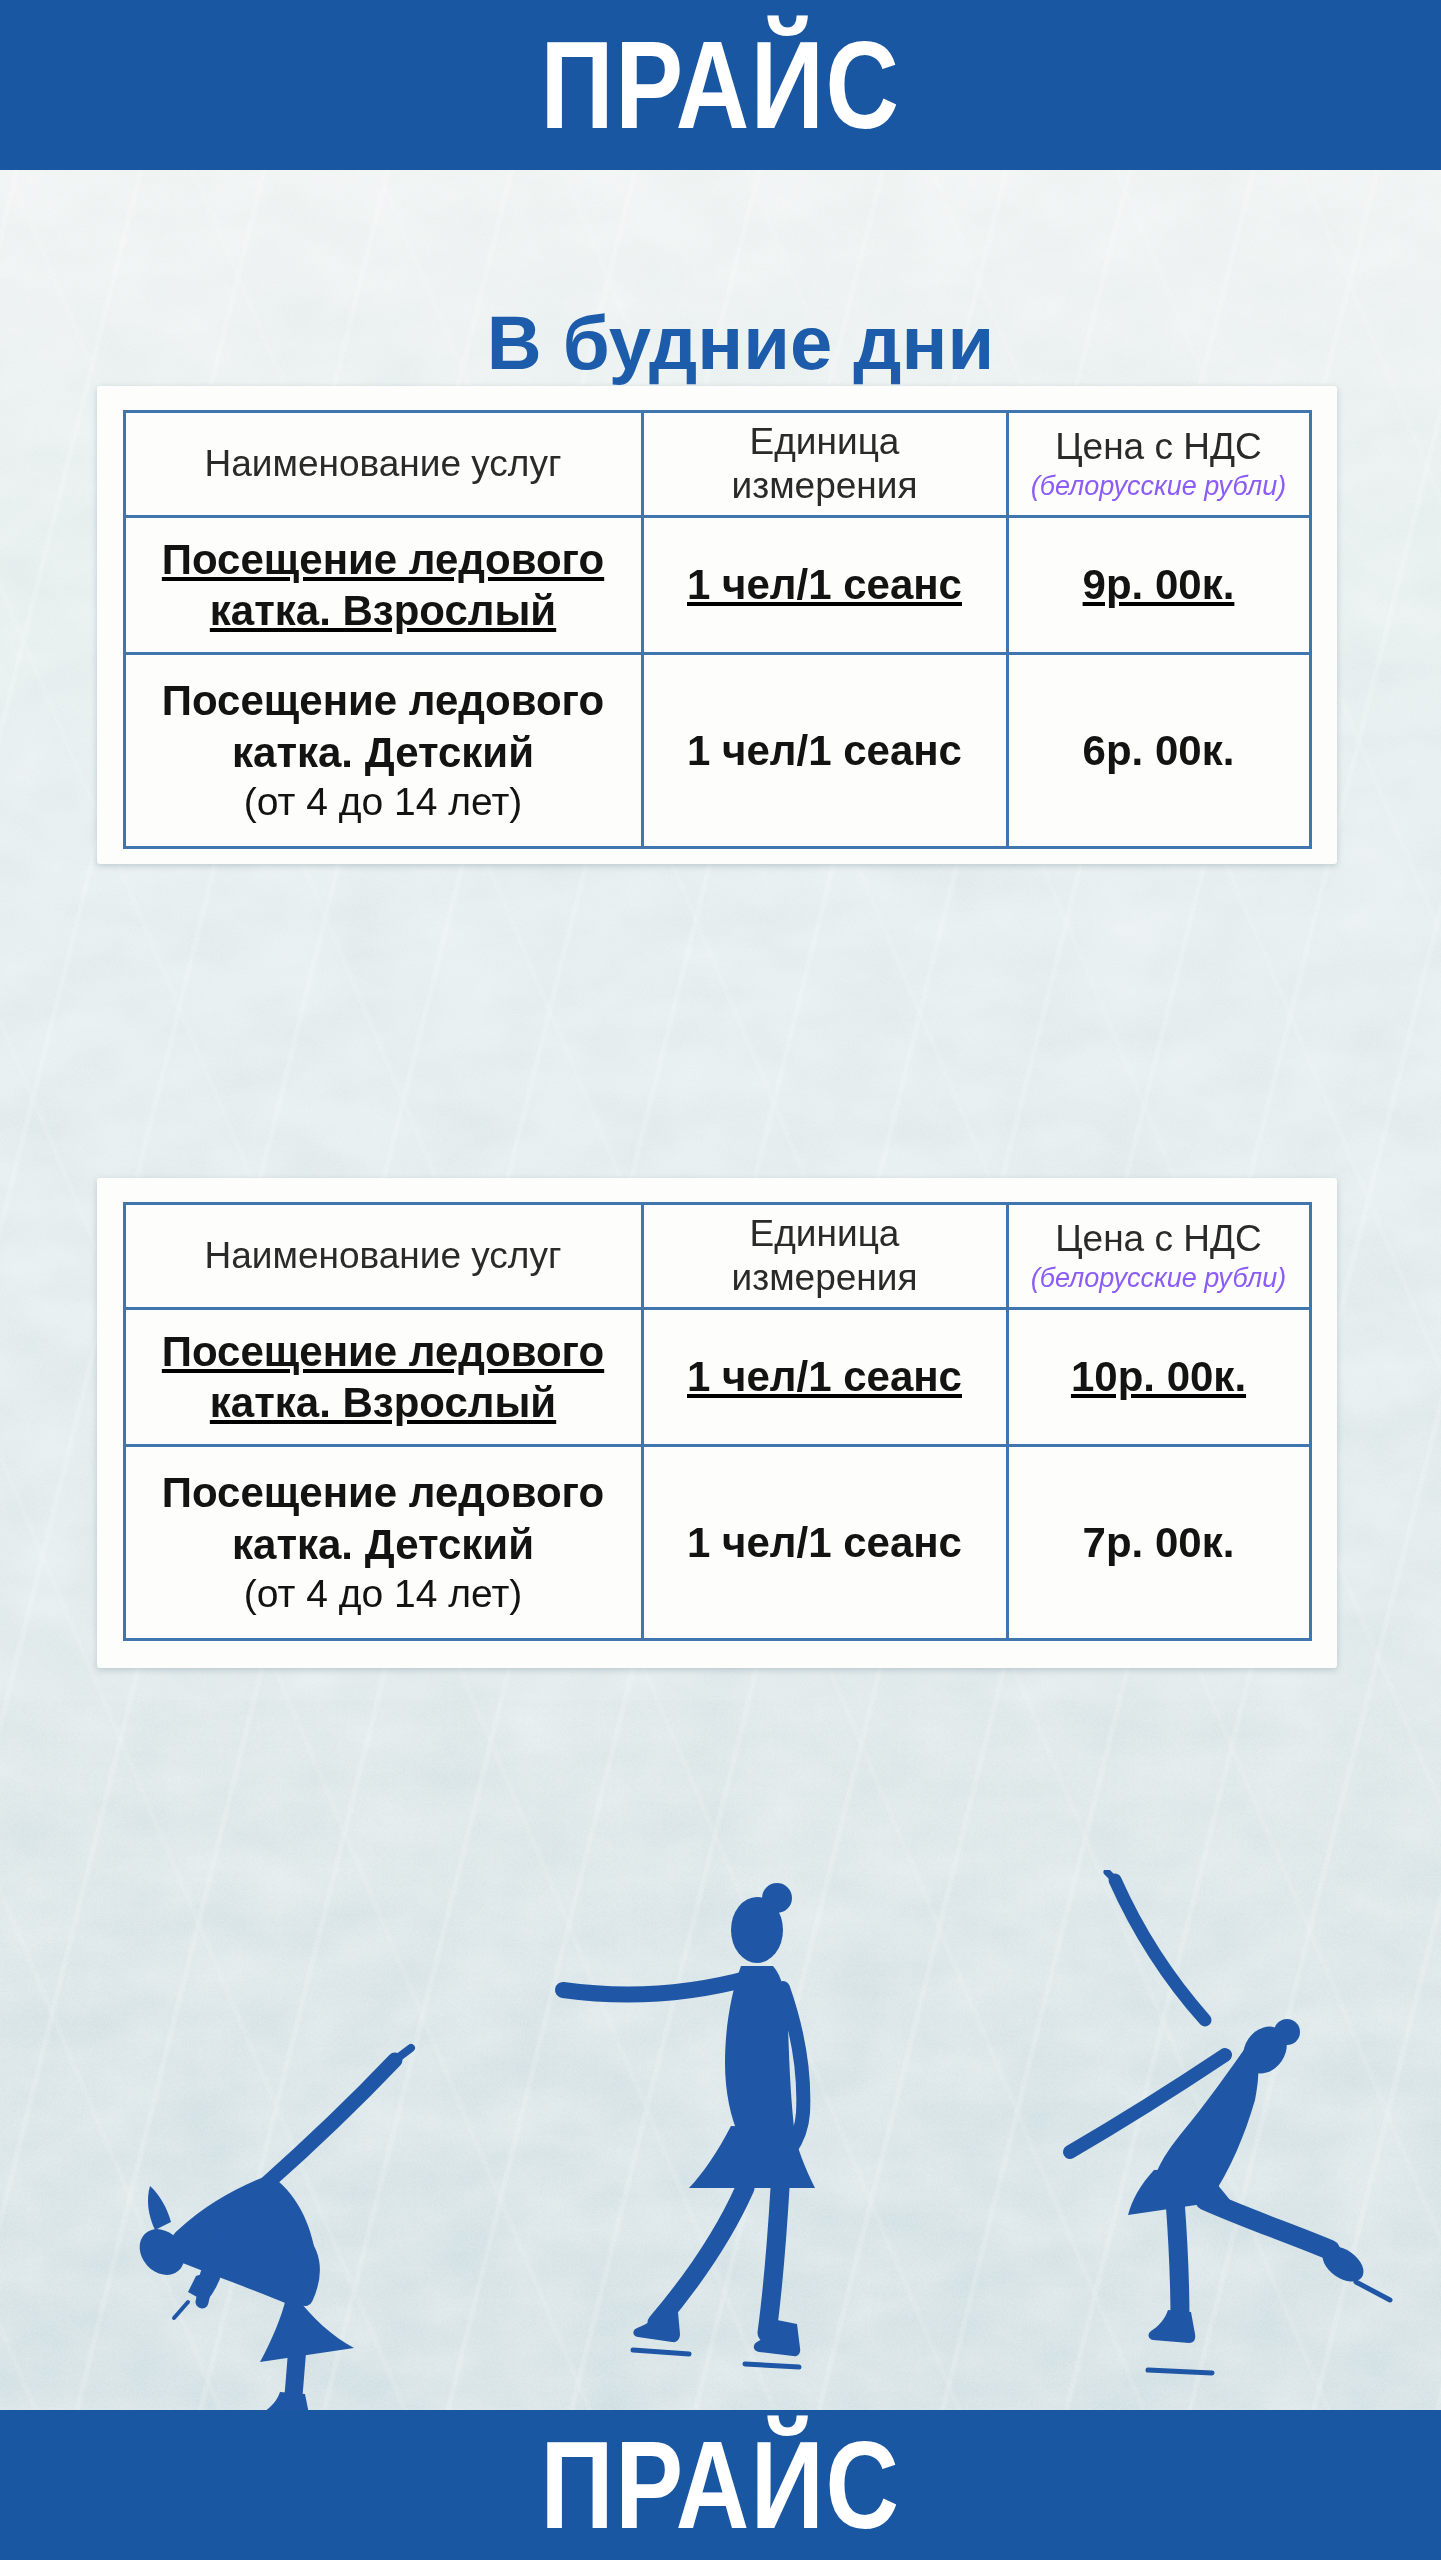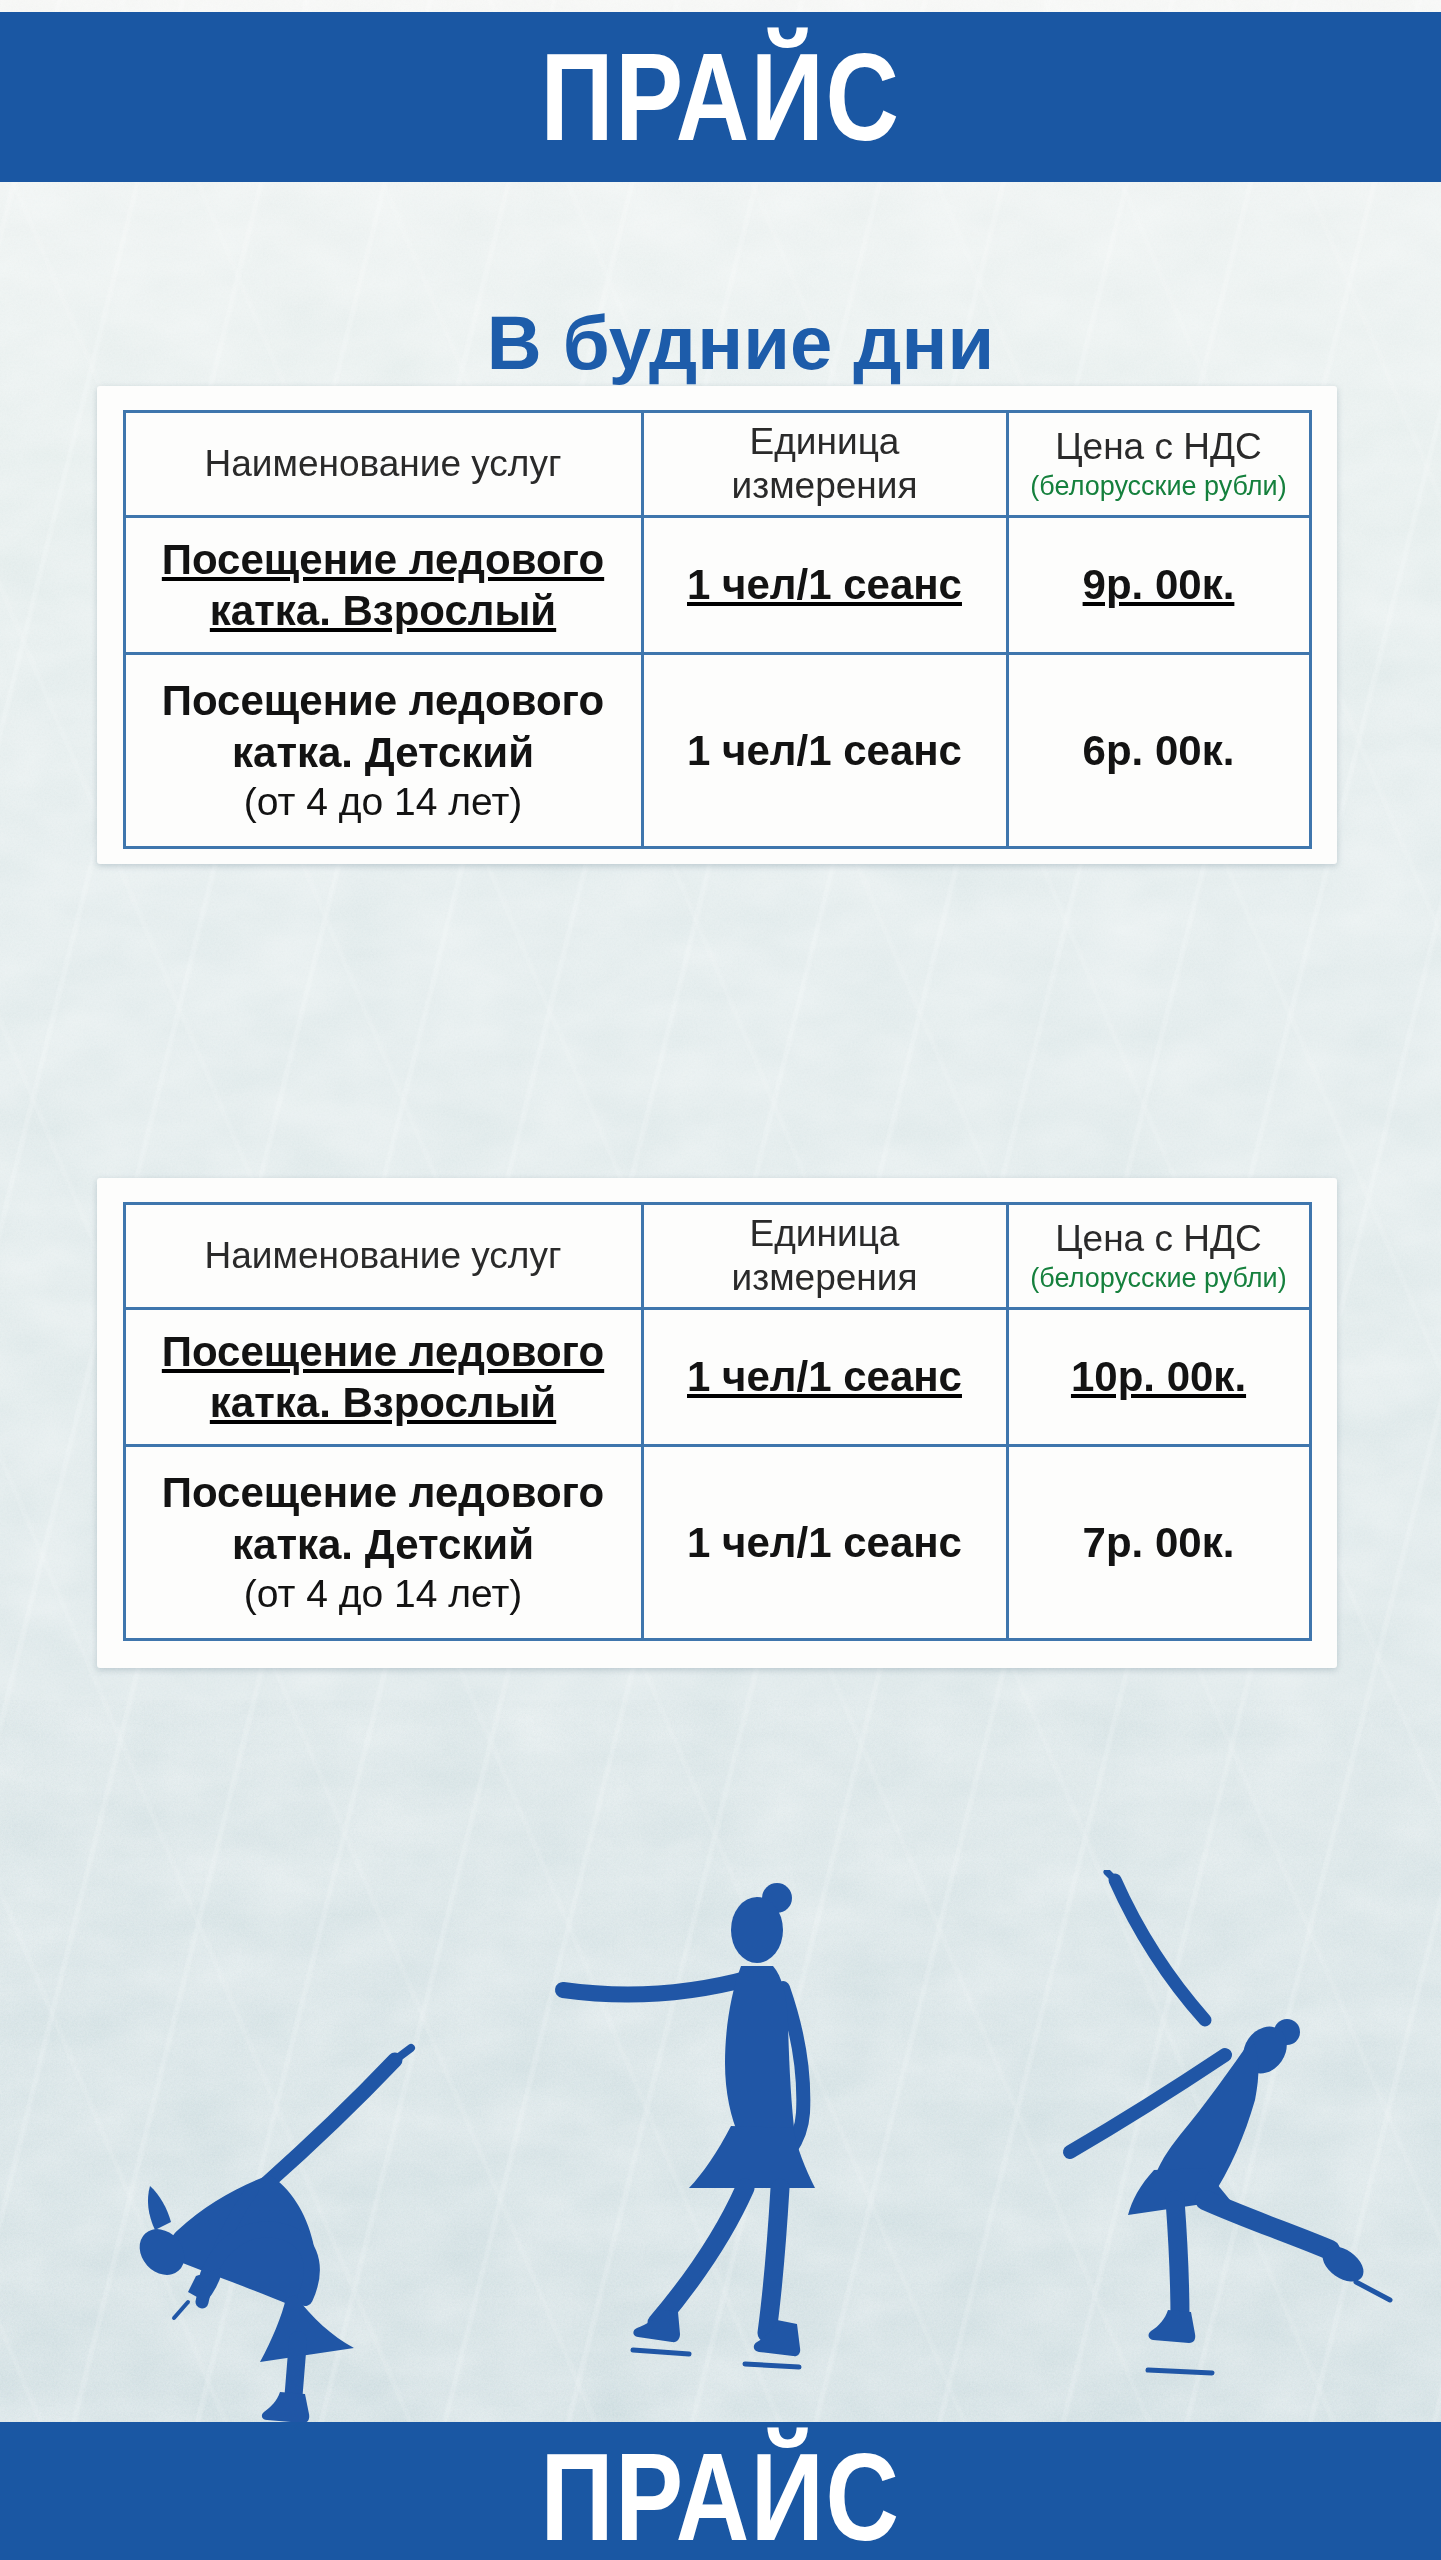--- a/index.html
+++ b/index.html
@@ -9,21 +9,21 @@
     background:linear-gradient(180deg,#f3f4f2 0%,#e9efee 7%,#e0eae9 18%,#dce7e8 34%,#d9e5e6 52%,#d5e2e4 66%,#cfdee1 80%,#c8d9dd 100%);
   }
   .ice-noise{position:absolute;left:0;top:0;width:1441px;height:2560px;pointer-events:none;}
   .streaks{position:absolute;left:0;top:0;width:1441px;height:2560px;pointer-events:none;opacity:.5;
     background:
       repeating-linear-gradient(104deg, rgba(255,255,255,0) 0 54px, rgba(255,255,255,.30) 56px 59px, rgba(255,255,255,0) 62px 120px),
       repeating-linear-gradient(67deg, rgba(255,255,255,0) 0 88px, rgba(255,255,255,.22) 90px 92px, rgba(255,255,255,0) 96px 170px);
   }
   .banner{
     position:absolute;left:0;width:1441px;display:flex;align-items:center;justify-content:center;
-    background:#1a57a3;color:#ffffff;margin-top:12px;
+    background:#1a57a3;color:#ffffff;
   }
   .banner-top{top:0;height:170px;}
   .banner-bottom{top:2410px;height:150px;}
   .banner-text{
     font-size:124px;font-weight:700;letter-spacing:2px;line-height:1;
     display:inline-block;transform:scaleX(.82);
   }
   .section-title{
     position:absolute;left:0;width:1441px;text-align:center;margin:0;
     font-size:76px;font-weight:700;line-height:1;letter-spacing:0;
@@ -45,21 +45,21 @@
   .price-table col.c2{width:365px;}
   .price-table col.c3{width:303px;}
   .price-table th,.price-table td{
     border:3px solid #3f76ad;text-align:center;vertical-align:middle;padding:6px 10px;
   }
   .price-table thead tr{height:105px;padding-left:42px;}
   .price-table tbody tr.r1{height:137px;text-decoration:underline;}
   .price-table tbody tr.r2{height:194px;}
   .price-table th{font-weight:400;font-size:37px;color:#2a2a2a;line-height:1.18;}
   .th-wrap{display:inline-block;max-width:232px;}
-  .th-sub{display:block;font-size:27px;margin-top:2px;color:#15803d;}
+  .th-sub{display:block;font-size:27px;margin-top:2px;color:#8b5cf6;font-style:italic;}
   .price-table td{font-weight:700;font-size:42px;color:#131313;line-height:1.22;}
   .service-note{display:block;font-weight:400;font-size:39px;}
   .skater{position:absolute;pointer-events:none;}
   .sk-left{left:70px;top:2040px;}
   .sk-mid{left:545px;top:1878px;}
   .sk-right{left:1040px;top:1870px;}
   .skater path,.skater ellipse,.skater circle{fill:#2056a6;}
   .skater .limb{fill:none;stroke:#2056a6;stroke-linecap:round;}
 </style>
 </head>

